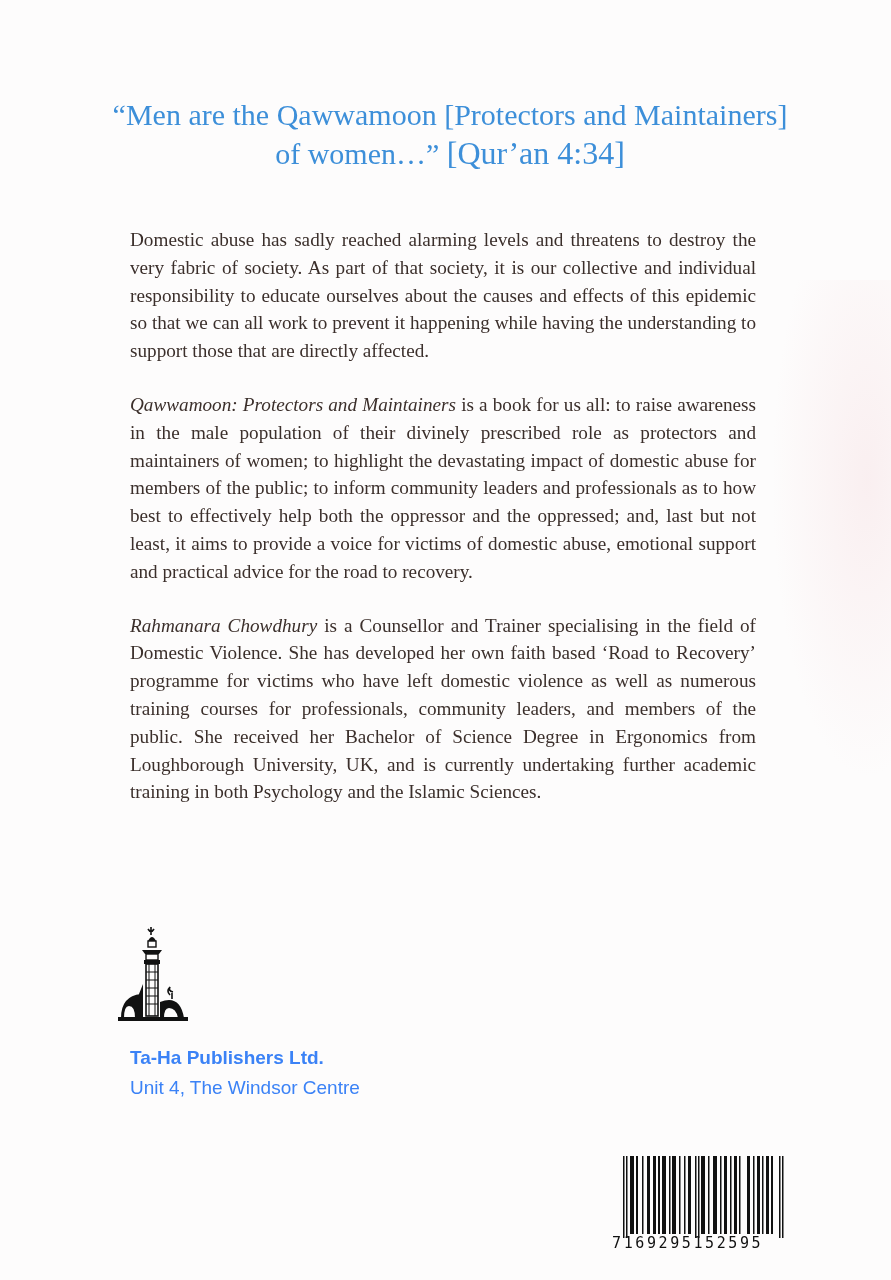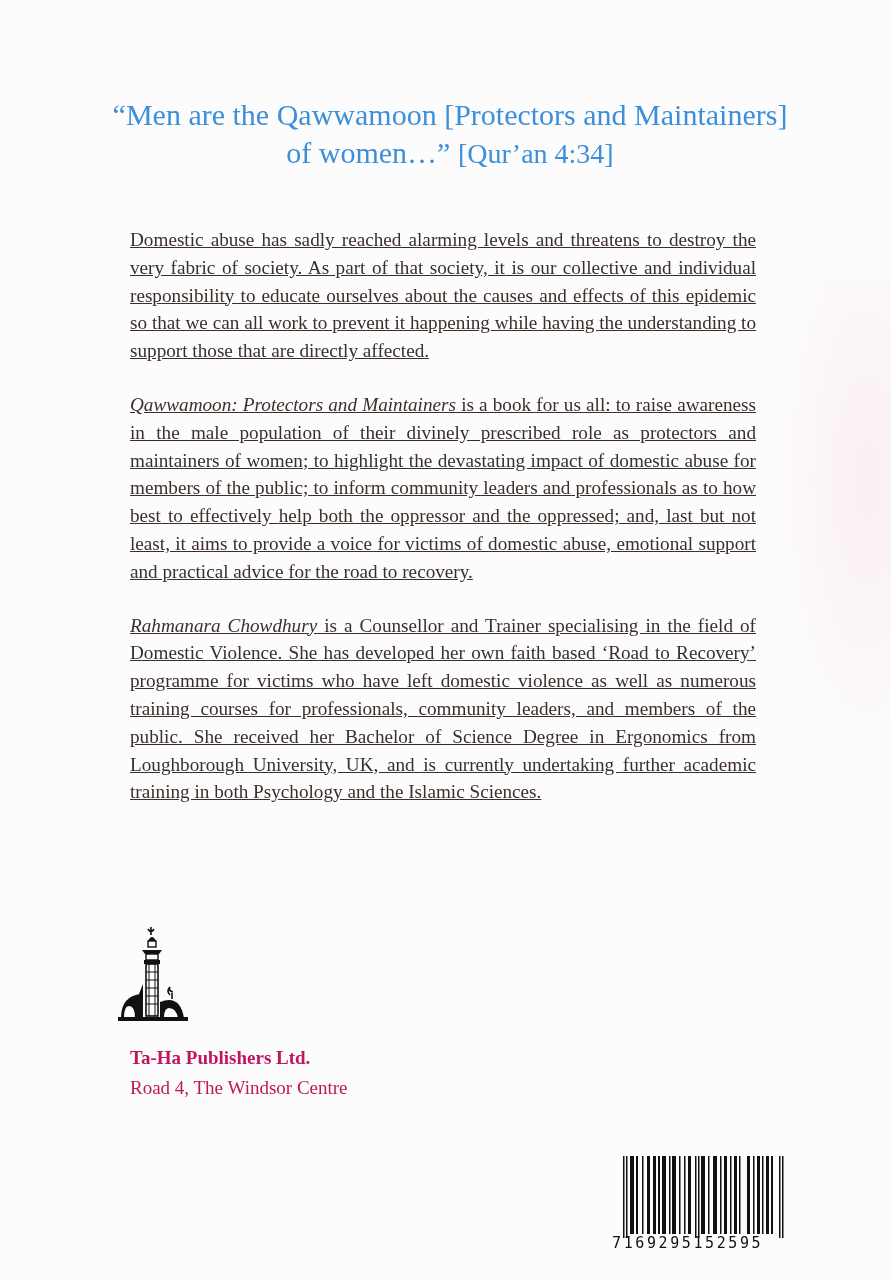--- a/index.html
+++ b/index.html
@@ -15,34 +15,34 @@
     background: radial-gradient(ellipse at 80% 40%, rgba(240,200,205,0.25), rgba(255,255,255,0) 70%);
     pointer-events: none;
   }
   .quote {
     position: absolute; left: 100px; top: 96px; width: 700px;
     text-align: center;
     color: #3d8fd9;
     font-family: "Liberation Serif", "DejaVu Serif", serif;
     font-size: 30px; line-height: 38px;
   }
-  .quote .ref { font-size: 28px; }
+  .quote .ref { font-size: 32px; }
   .body {
     position: absolute; left: 130px; top: 226px; width: 630px;
     font-family: "Liberation Serif", "DejaVu Serif", serif;
     font-size: 19.2px; line-height: 27.8px;
     text-align: justify;
   }
-  .body p { margin: 0 4px 26px 0; text-decoration: underline; }
+  .body p { margin: 0 4px 26px 0; }
   .body em { font-style: italic; }
   .logo { position: absolute; left: 118px; top: 925px; width: 70px; height: 100px; }
   .publisher {
     position: absolute; left: 130px; top: 1043px;
-    font-family: Liberation Serif, serif;
-    font-size: 19px; line-height: 30px; color: #be185d;
+    font-family: Liberation Sans, sans-serif;
+    font-size: 19px; line-height: 30px; color: #3b82f6;
   }
   .publisher .name { font-weight: bold; }
   .barcode { position: absolute; left: 612px; top: 1156px; width: 185px; height: 100px; }
   .barcode .bars { position: absolute; left: 0; top: 0; width: 185px; height: 82px; display: flex; align-items: stretch; }
   .barcode .digits {
     position: absolute; left: 0; top: 78px; width: 185px;
     font-family: "DejaVu Sans Mono", "Liberation Mono", monospace;
     font-size: 15px; letter-spacing: 2.6px; color: #111; background: transparent;
   }
 </style>
@@ -86,21 +86,21 @@
   <path d="M21 69 l4 -10 v34 h-4 z" fill="#111"></path>
 
   <path d="M42 93 v-16 q20 -8 24 16 h-6 q-2 -10 -9 -10 q-5 0 -5 10 z" fill="#111"></path>
   <path d="M52 70 q-4 -4 0 -8 q-2 4 3 5 M54 74 v-6" stroke="#111" stroke-width="1.6" fill="none"></path>
 
   <rect x="0" y="92" width="70" height="4" fill="#111"></rect>
 </svg>
 
 <div class="publisher">
   <div class="name">Ta-Ha Publishers Ltd.</div>
-  <div>Road 4, The Windsor Centre</div>
+  <div>Unit 4, The Windsor Centre</div>
 </div>
 
 <div class="barcode">
   <svg class="bars" viewBox="0 0 185 82" preserveAspectRatio="none">
     <g fill="#111">
       <rect x="11" y="0" width="1.5" height="82"></rect>
       <rect x="14" y="0" width="1.5" height="82"></rect>
       <rect x="18" y="0" width="4" height="78"></rect>
       <rect x="24" y="0" width="2" height="78"></rect>
       <rect x="30" y="0" width="1.5" height="78"></rect>

